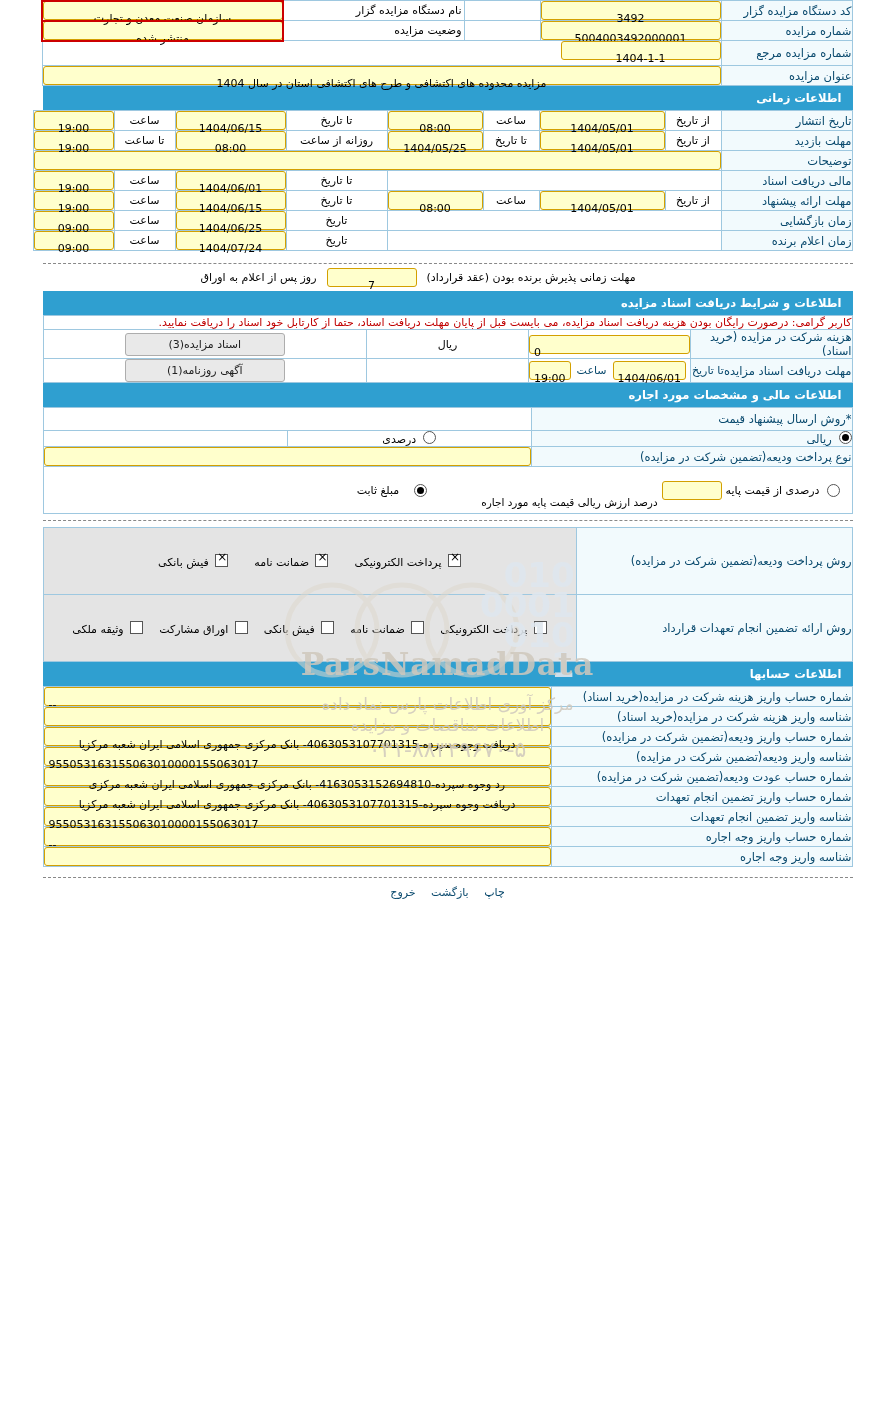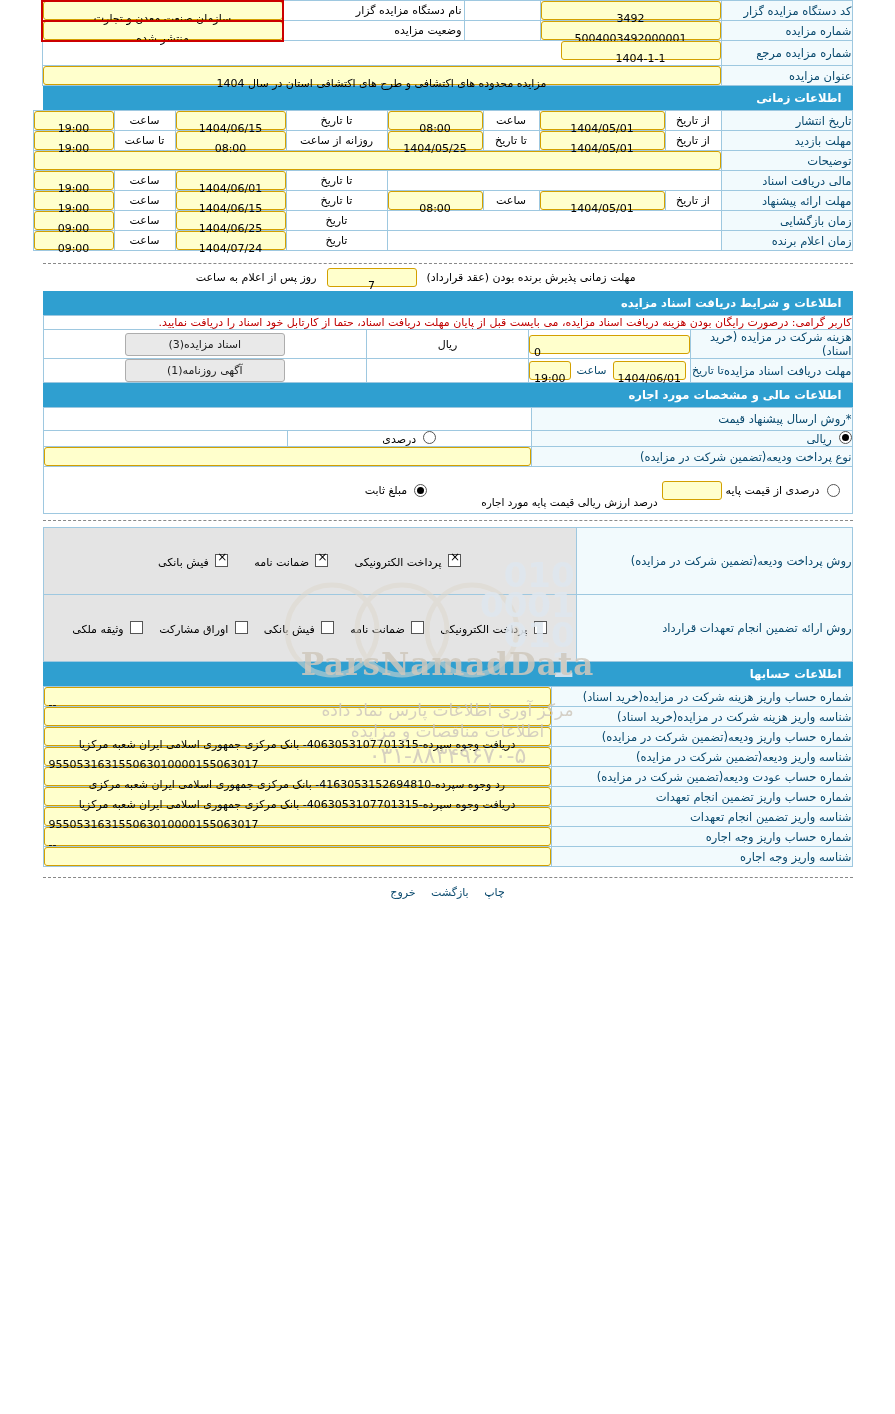--- a/index.html
+++ b/index.html
@@ -25,21 +25,21 @@
        vertical-align:-1px;margin-left:3px;position:relative;}
   .chk.on::after{content:"\00D7";position:absolute;left:1px;top:-4px;font-size:12px;line-height:12px;color:#000;}
   .inline{display:flex;align-items:center;justify-content:flex-end;gap:14px;padding:5px 8px;}
   .grayband{background:#e4e4e4;padding:7px 10px;}
   .dashed{border-top:1px dashed #888;height:0;font-size:0;line-height:0;}
   .rowflex{display:flex;align-items:center;gap:6px;}
   .rowflex .cap{font-size:11px;color:#0a4a6e;white-space:nowrap;}
   .wm{position:absolute;pointer-events:none;user-select:none;}
   #wm-text{left:50%;top:646px;transform:translateX(-50%);text-align:center;color:#d8d2c8;opacity:.85;}
   #wm-text .l1{font-size:31px;font-weight:bold;letter-spacing:1px;color:#cfc8bd;font-family:"DejaVu Serif",serif;}
-  #wm-text .l2{font-size:17px;color:#cfc8bd;margin-top:18px;}
+  #wm-text .l2{font-size:17px;color:#cfc8bd;margin-top:12px;}
   #wm-text .l3{font-size:17px;color:#cfc8bd;margin-top:1px;}
   #wm-text .l4{font-size:22px;color:#cfc8bd;margin-top:2px;letter-spacing:2px;}
   #wm-digits{left:480px;top:560px;font-size:34px;font-weight:bold;color:#dfe7ee;line-height:30px;opacity:.9;}
   #wm-circles{left:262px;top:570px;opacity:.55;}
   .footer{width:810px;margin:0 auto;text-align:center;padding-top:10px;}
   .footer .line{border-top:1px dashed #888;margin-bottom:8px;}
   .footer a{color:#0a4a6e;text-decoration:none;font-size:11px;margin:8px 6px;}
   .topstrip td{border:1px solid #9ec8e0;}
   .redframe{outline:2px solid #c00;outline-offset:-1px;}
   .tiny{font-size:10.5px;margin-top:24px;}
@@ -244,21 +244,21 @@
 
 <div style="height:12px"></div>
 <div class="dashed"></div>
 <table class="main" style="border:none">
   <tbody>
           <tr>
     <td style="border:none;text-align:left;padding:7px 6px;width:420px">مهلت زمانی پذیرش برنده بودن (عقد قرارداد)</td>
     <td style="border:none;width:90px;padding:4px">
               <span class="fld">7</span>
             </td>
-    <td style="border:none;text-align:right;padding:7px 6px">روز پس از اعلام به ساعت</td>
+    <td style="border:none;text-align:right;padding:7px 6px">روز پس از اعلام به اوراق</td>
   </tr>
 </tbody>
       </table>
 
 <div class="secthead">اطلاعات و شرایط دریافت اسناد مزایده</div>
 <table class="main">
   <tbody>
           <tr>
     <td colspan="5" class="note">کاربر گرامی: درصورت رایگان بودن هزینه دریافت اسناد مزایده، می بایست قبل از پایان مهلت دریافت اسناد، حتما از کارتابل خود اسناد را دریافت نمایید.</td>
   </tr>
@@ -318,21 +318,21 @@
   </tr>
   <tr>
     <td class="val" colspan="3" style="padding:0">
       <div class="inline" style="justify-content:flex-start;padding-right:12px">
         <span style="display:flex;align-items:center;gap:4px">
           <span class="radio"></span>
           <span>درصدی از قیمت پایه</span>
           <span class="fld" style="width:60px;display:inline-block"></span>
           <span class="tiny">درصد ارزش ریالی قیمت پایه مورد اجاره</span>
         </span>
-        <span style="display:flex;align-items:center;gap:4px;margin-right:40px">
+        <span style="display:flex;align-items:center;gap:12px;margin-right:40px">
           <span class="radio on"></span>
           <span>مبلغ ثابت</span>
         </span>
       </div>
     </td>
   </tr>
 </tbody>
       </table>
 <div class="dashed" style="margin:6px 0"></div>
 <table class="main">

